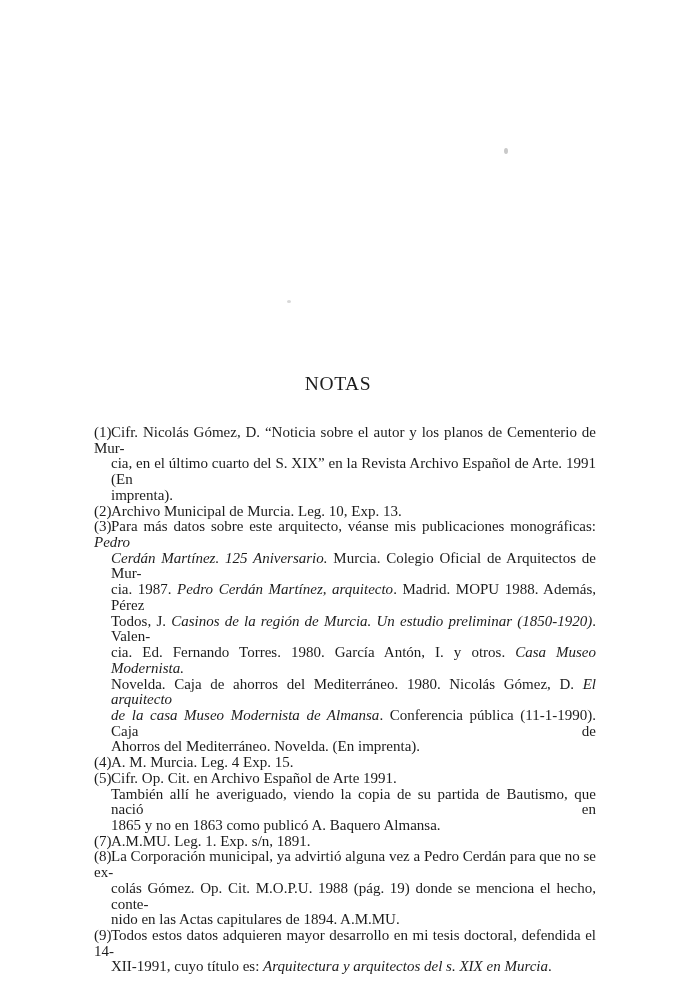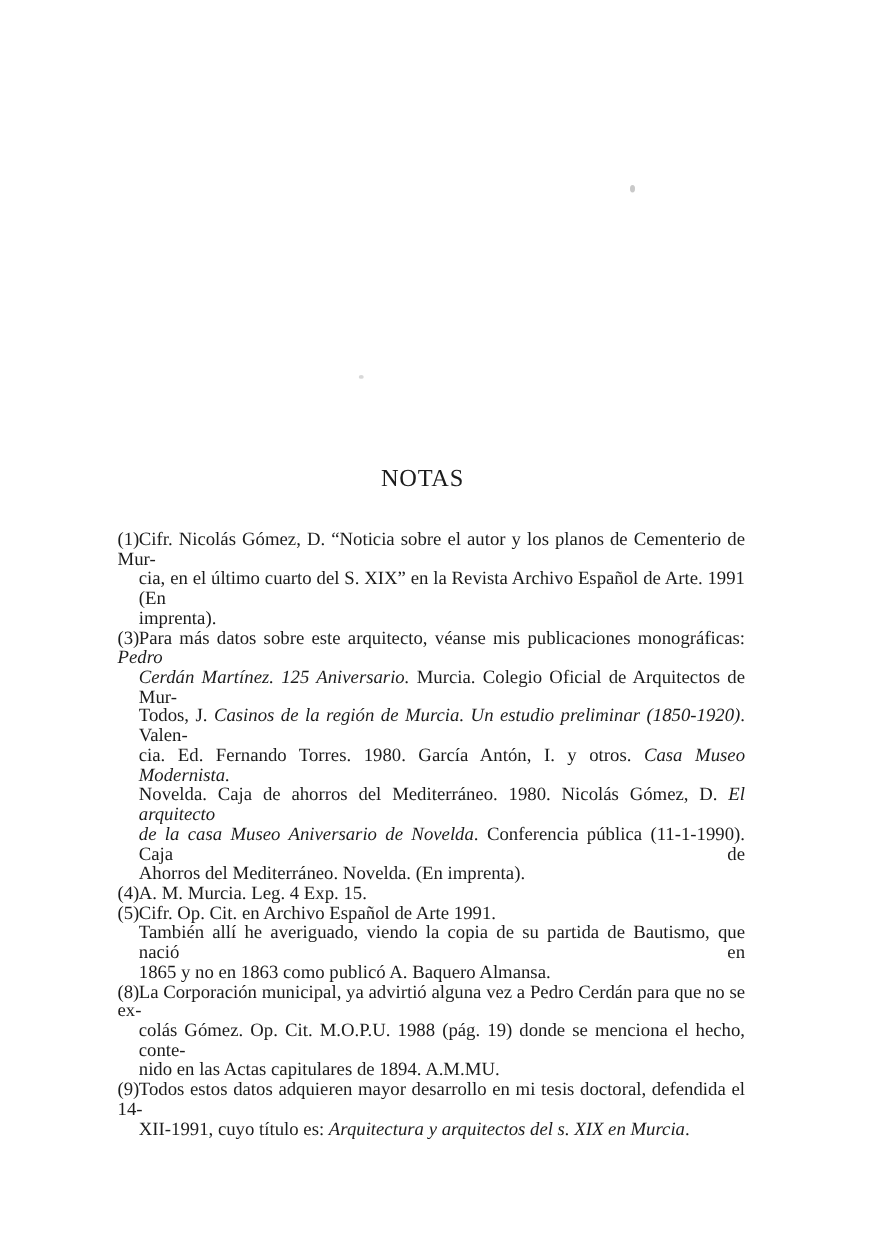--- a/index.html
+++ b/index.html
@@ -63,37 +63,44 @@
 
 <div class="page" style="color: rgb(28, 28, 28); background: rgb(255, 255, 255);">
   <h1 class="title">NOTAS</h1>
   <div class="notes" id="notes">
       <div class="note">
         <div class="line j"><span class="num">(1)</span><span>Cifr. Nicolás Gómez, D. “Noticia sobre el autor y los planos de Cementerio de Mur-</span></div>
         <div class="line cont j"><span>cia, en el último cuarto del S. XIX” en la Revista Archivo Español de Arte. 1991 (En</span></div>
         <div class="line cont"><span>imprenta).</span></div>
       </div>
       <div class="note">
+        <div class="line"><span class="num">(2)</span><span>Archivo Municipal de Murcia. Leg. 10, Exp. 13.</span></div>
+      </div>
+      <div class="note">
         <div class="line j"><span class="num">(3)</span><span>Para más datos sobre este arquitecto, véanse mis publicaciones monográficas: </span><i>Pedro</i></div>
         <div class="line cont j"><i>Cerdán Martínez. 125 Aniversario.</i><span> Murcia. Colegio Oficial de Arquitectos de Mur-</span></div>
+        <div class="line cont j"><span>cia. 1987. </span><i>Pedro Cerdán Martínez, arquitecto</i><span>. Madrid. MOPU 1988. Además, Pérez</span></div>
         <div class="line cont j"><span>Todos, J. </span><i>Casinos de la región de Murcia. Un estudio preliminar (1850-1920)</i><span>. Valen-</span></div>
         <div class="line cont j"><span>cia. Ed. Fernando Torres. 1980. García Antón, I. y otros. </span><i>Casa Museo Modernista.</i></div>
         <div class="line cont j"><span>Novelda. Caja de ahorros del Mediterráneo. 1980. Nicolás Gómez, D. </span><i>El arquitecto</i></div>
-        <div class="line cont j"><i>de la casa Museo Aniversario de Novelda</i><span>. Conferencia pública (11-1-1990). Caja de</span></div>
+        <div class="line cont j"><i>de la casa Museo Modernista de Almansa</i><span>. Conferencia pública (11-1-1990). Caja de</span></div>
         <div class="line cont"><span>Ahorros del Mediterráneo. Novelda. (En imprenta).</span></div>
       </div>
       <div class="note">
         <div class="line"><span class="num">(4)</span><span>A. M. Murcia. Leg. 4 Exp. 15.</span></div>
       </div>
       <div class="note">
         <div class="line"><span class="num">(5)</span><span>Cifr. Op. Cit. en Archivo Español de Arte 1991.</span></div>
       </div>
       <div class="note">
         <div class="line cont j"><span>También allí he averiguado, viendo la copia de su partida de Bautismo, que nació en</span></div>
         <div class="line cont"><span>1865 y no en 1863 como publicó A. Baquero Almansa.</span></div>
+      </div>
+      <div class="note">
+        <div class="line"><span class="num">(7)</span><span>A.M.MU. Leg. 1. Exp. s/n, 1891.</span></div>
       </div>
       <div class="note">
         <div class="line j"><span class="num">(8)</span><span>La Corporación municipal, ya advirtió alguna vez a Pedro Cerdán para que no se ex-</span></div>
         <div class="line cont j"><span>colás Gómez. Op. Cit. M.O.P.U. 1988 (pág. 19) donde se menciona el hecho, conte-</span></div>
         <div class="line cont"><span>nido en las Actas capitulares de 1894. A.M.MU.</span></div>
       </div>
       <div class="note">
         <div class="line j"><span class="num">(9)</span><span>Todos estos datos adquieren mayor desarrollo en mi tesis doctoral, defendida el 14-</span></div>
         <div class="line cont"><span>XII-1991, cuyo título es: </span><i>Arquitectura y arquitectos del s. XIX en Murcia</i><span>.</span></div>
       </div>

